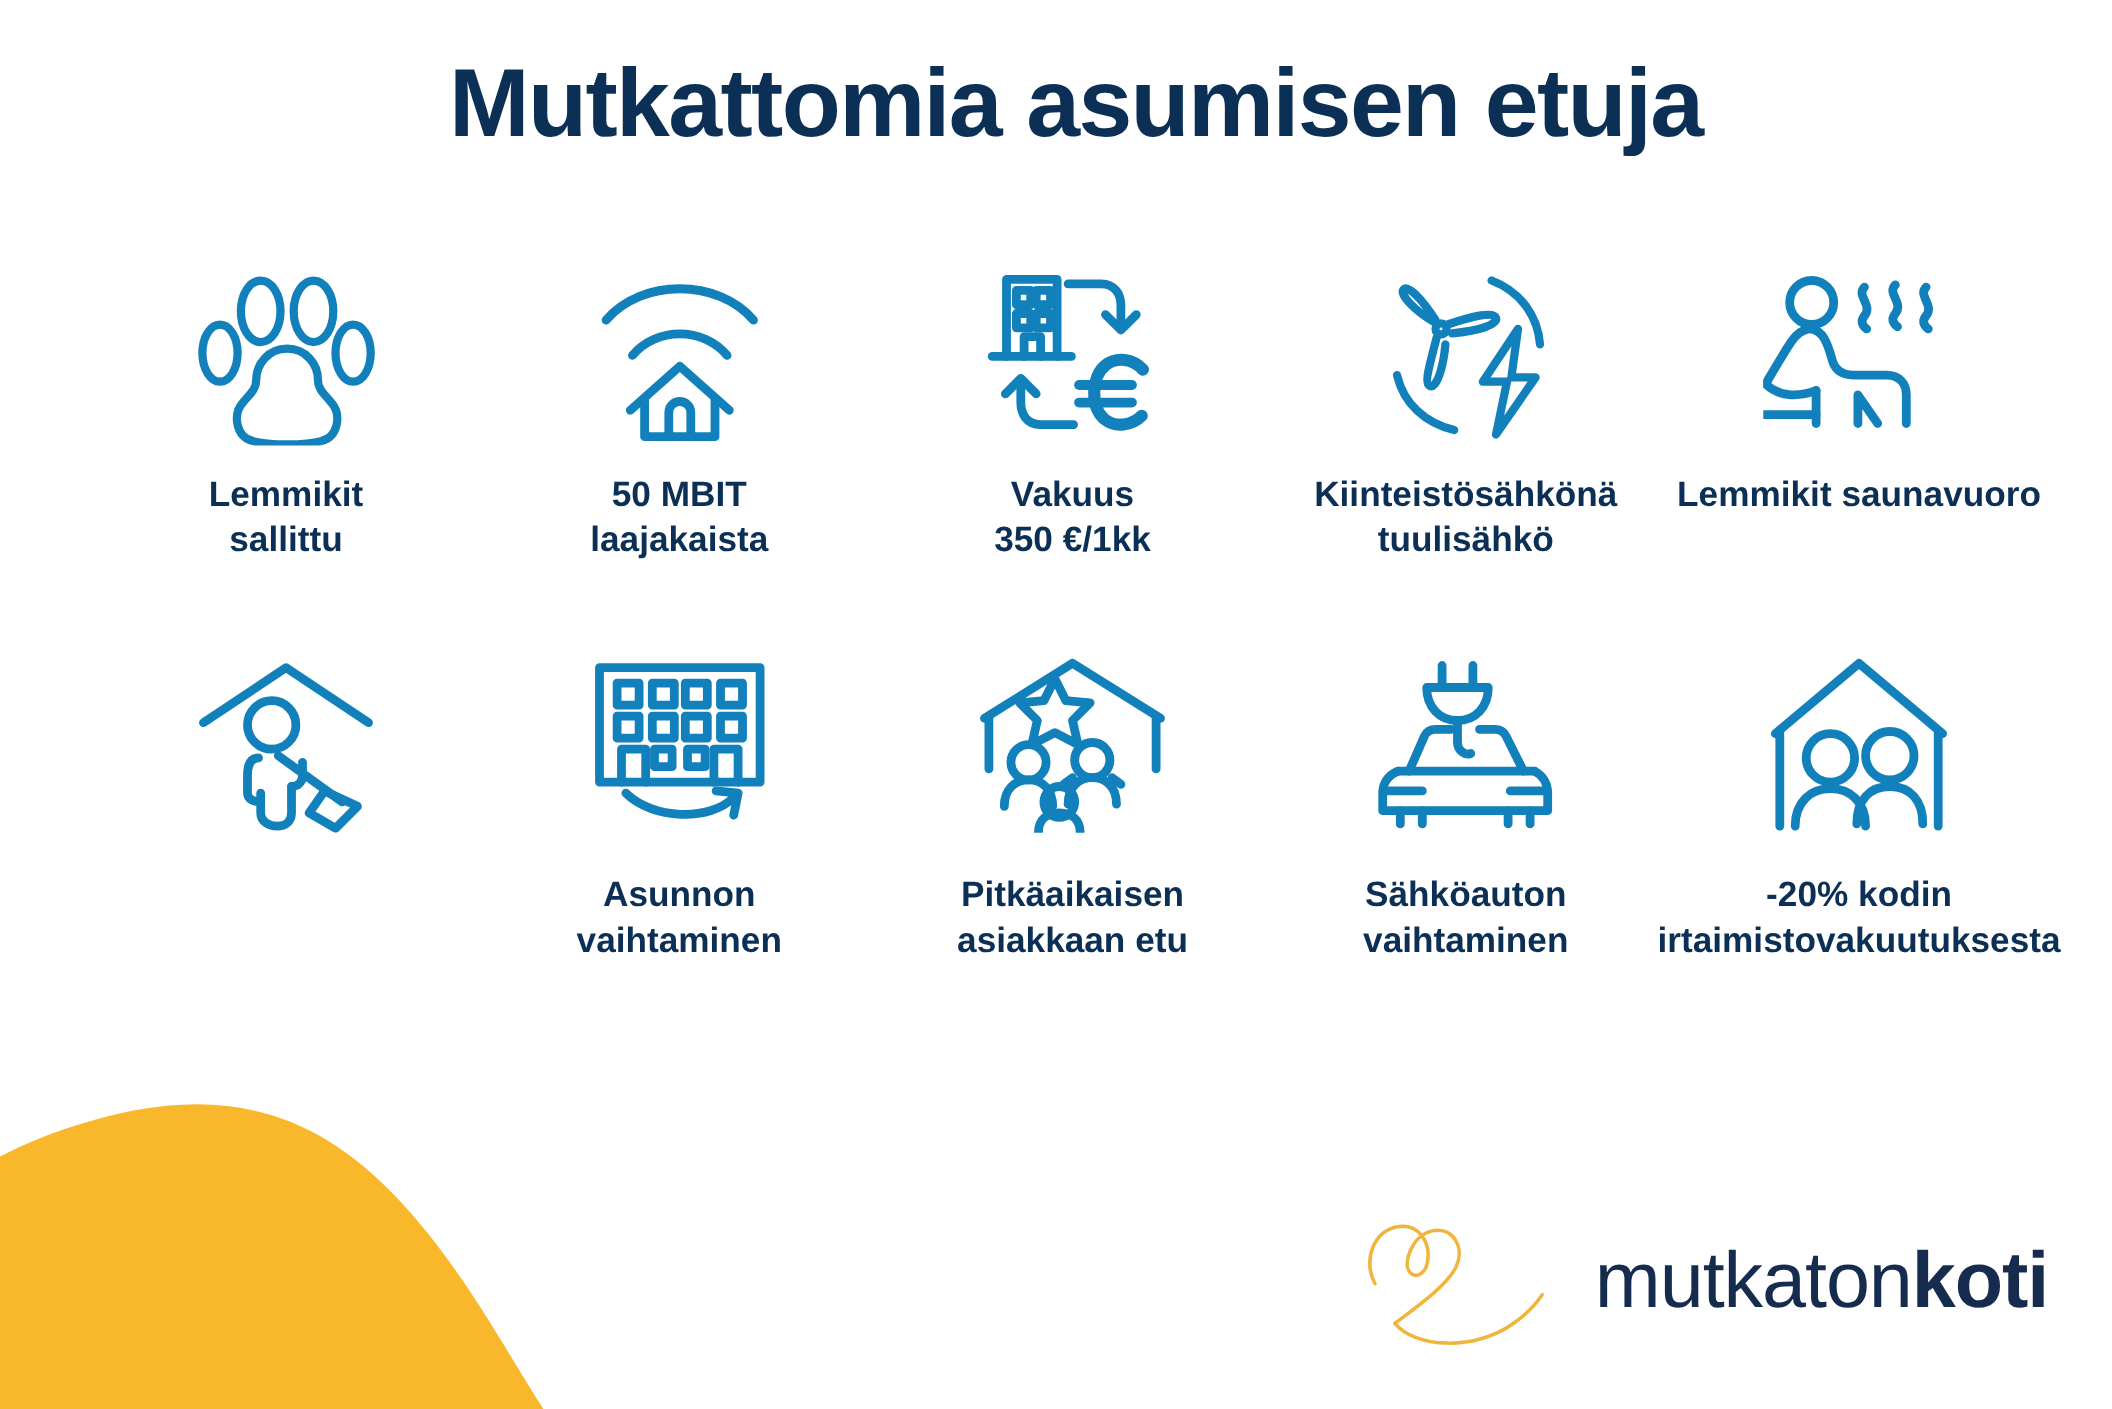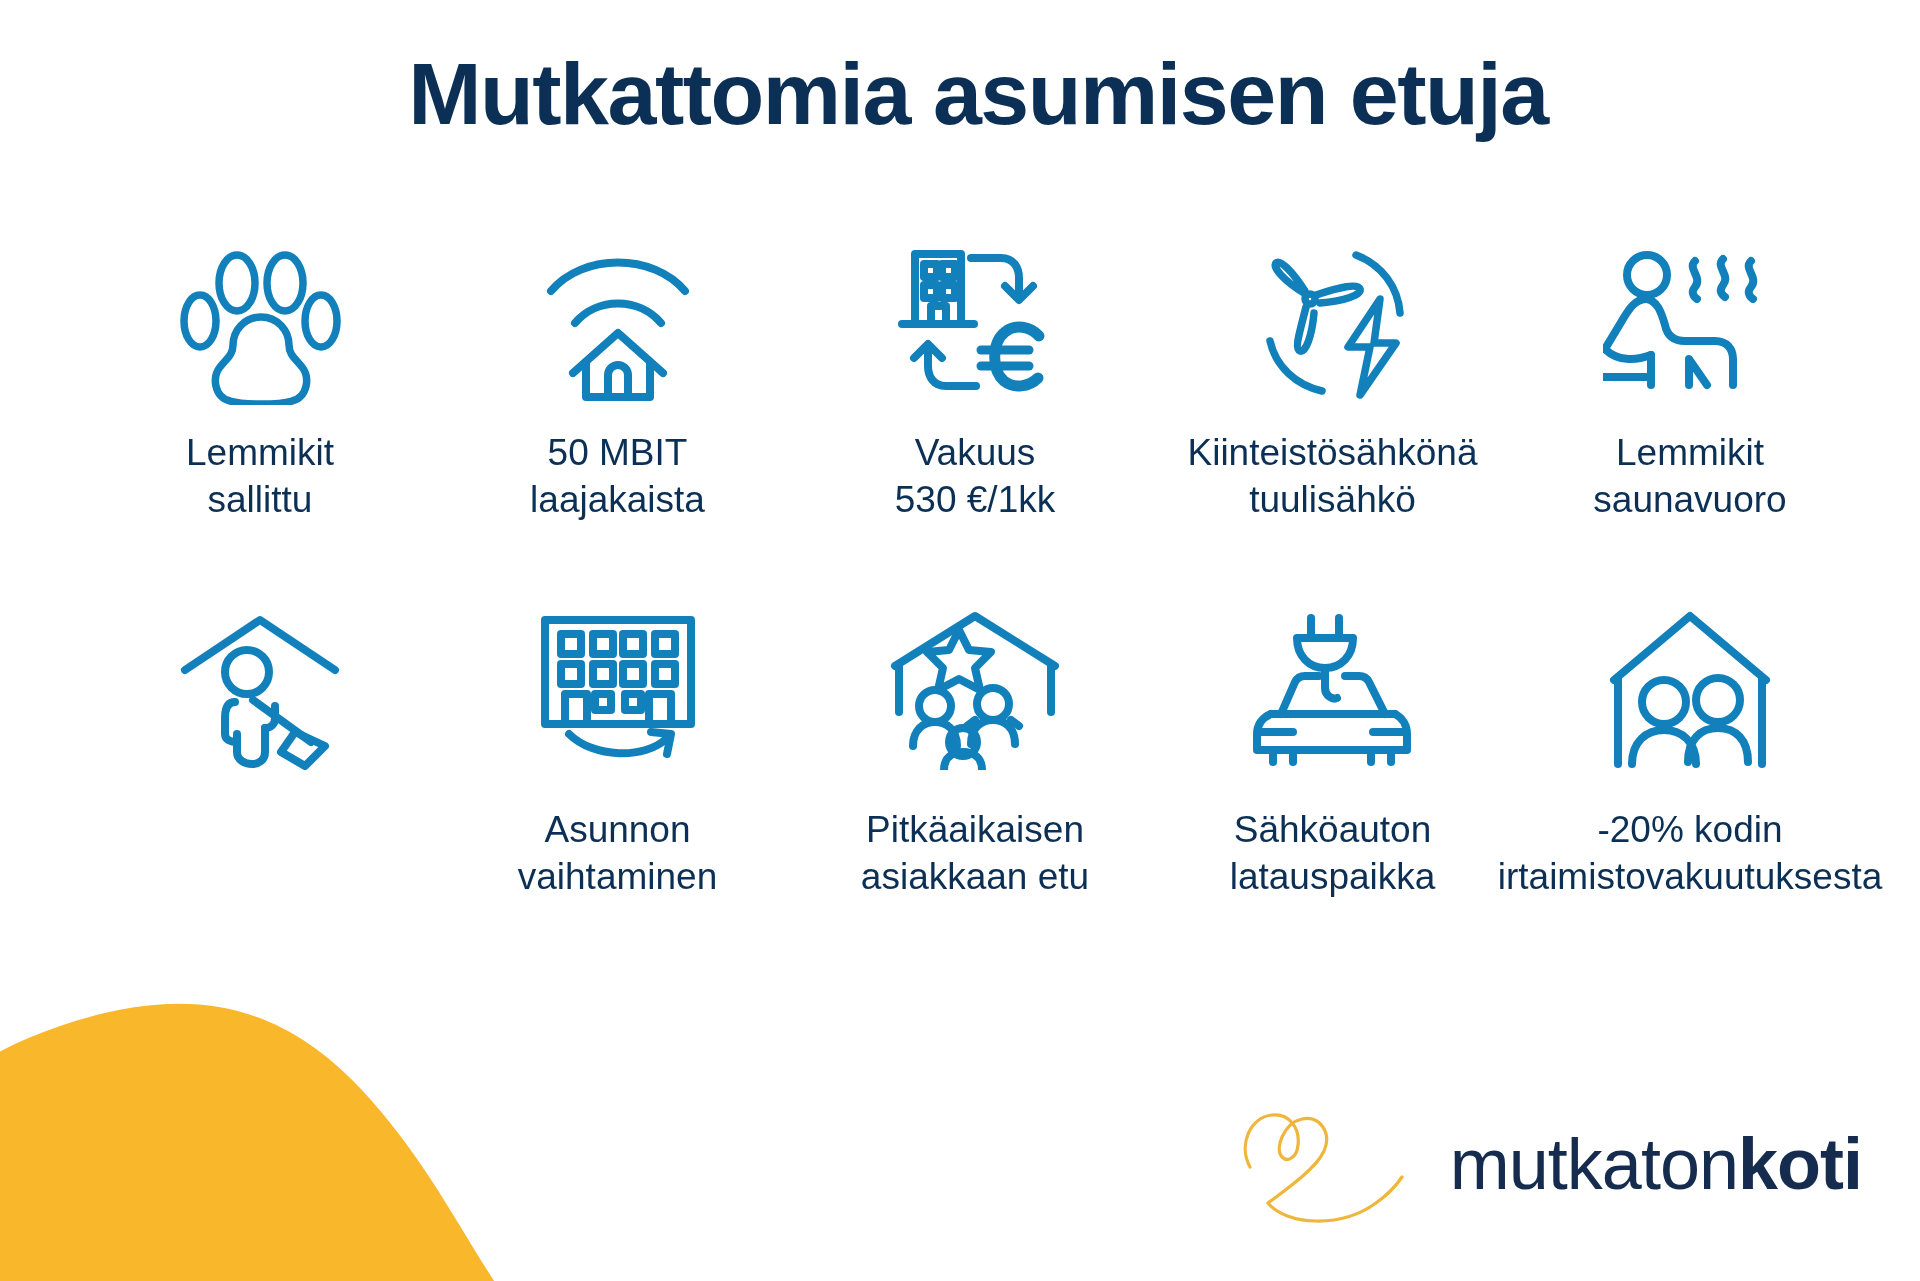--- a/index.html
+++ b/index.html
@@ -73,22 +73,22 @@
     align-items: center;
     justify-content: center;
   }
   .icon-wrap svg {
     display: block;
   }
   .cell-label {
     margin-top: 14px;
     text-align: center;
     color: #0c3055;
-    font-size: 37px;
-    font-weight: 400;
+    font-size: 32px;
+    font-weight: 700;
     line-height: 1.28;
     white-space: pre-line;
   }
   .row-2 .cell-label { margin-top: 26px; }
 
   
   .cell.c1 { margin-left: 0px; }
   .cell.c5 { margin-right: 0px; }
 
   
@@ -179,21 +179,21 @@
 
             <path d="M88 146 L 58 146 C 45 146, 40 136, 40 126 L 40 106"></path>
             <path d="M26 118 L 40 104 L 54 118"></path>
 
             <path d="M151 96 C 142 86, 127 84, 117 92 C 104 102, 103 130, 116 141 C 126 149, 141 147, 150 138" stroke-width="11"></path>
             <path d="M93 110 L 141 110" stroke-width="9"></path>
             <path d="M93 126 L 141 126" stroke-width="9"></path>
           </svg>
         </div>
         <div class="cell-label">Vakuus
-530 €/1kk</div>
+350 €/1kk</div>
       </div>
 
       <div class="cell c4">
         <div class="icon-wrap">
           <svg width="170" height="165" viewBox="0 0 170 165" fill="none" stroke="#1180bb" stroke-width="7.5" stroke-linecap="round" stroke-linejoin="round" xmlns="http://www.w3.org/2000/svg" aria-hidden="true">
 
             <path d="M108 12 C 134 22, 150 44, 152 70"></path>
             <path d="M22 98 C 28 124, 48 142, 74 148"></path>
 
             <path d="M57 48 C 44 28, 32 16, 28 20 C 24 24, 36 38, 56 50"></path>
@@ -307,21 +307,21 @@
             <path d="M22 104 C 12 108, 8 116, 8 124 L 8 140 L 158 140 L 158 124 C 158 116, 154 108, 146 104"></path>
             <path d="M12 122 L 44 122"></path>
             <path d="M124 122 L 156 122"></path>
             <path d="M24 140 L 24 152"></path>
             <path d="M44 140 L 44 152"></path>
             <path d="M122 140 L 122 152"></path>
             <path d="M142 140 L 142 152"></path>
           </svg>
         </div>
         <div class="cell-label">Sähköauton
-latauspaikka</div>
+vaihtaminen</div>
       </div>
 
       <div class="cell c5">
         <div class="icon-wrap">
           <svg width="172" height="160" viewBox="0 0 172 160" fill="none" stroke="#1180bb" stroke-width="8" stroke-linecap="round" stroke-linejoin="round" xmlns="http://www.w3.org/2000/svg" aria-hidden="true">
             <path d="M10 70 L 86 6 L 162 70"></path>
             <path d="M14 68 L 14 154"></path>
             <path d="M158 68 L 158 154"></path>
             <circle cx="60" cy="92" r="22"></circle>
             <path d="M28 154 C 28 132, 42 120, 60 120 C 78 120, 92 132, 92 154"></path>

